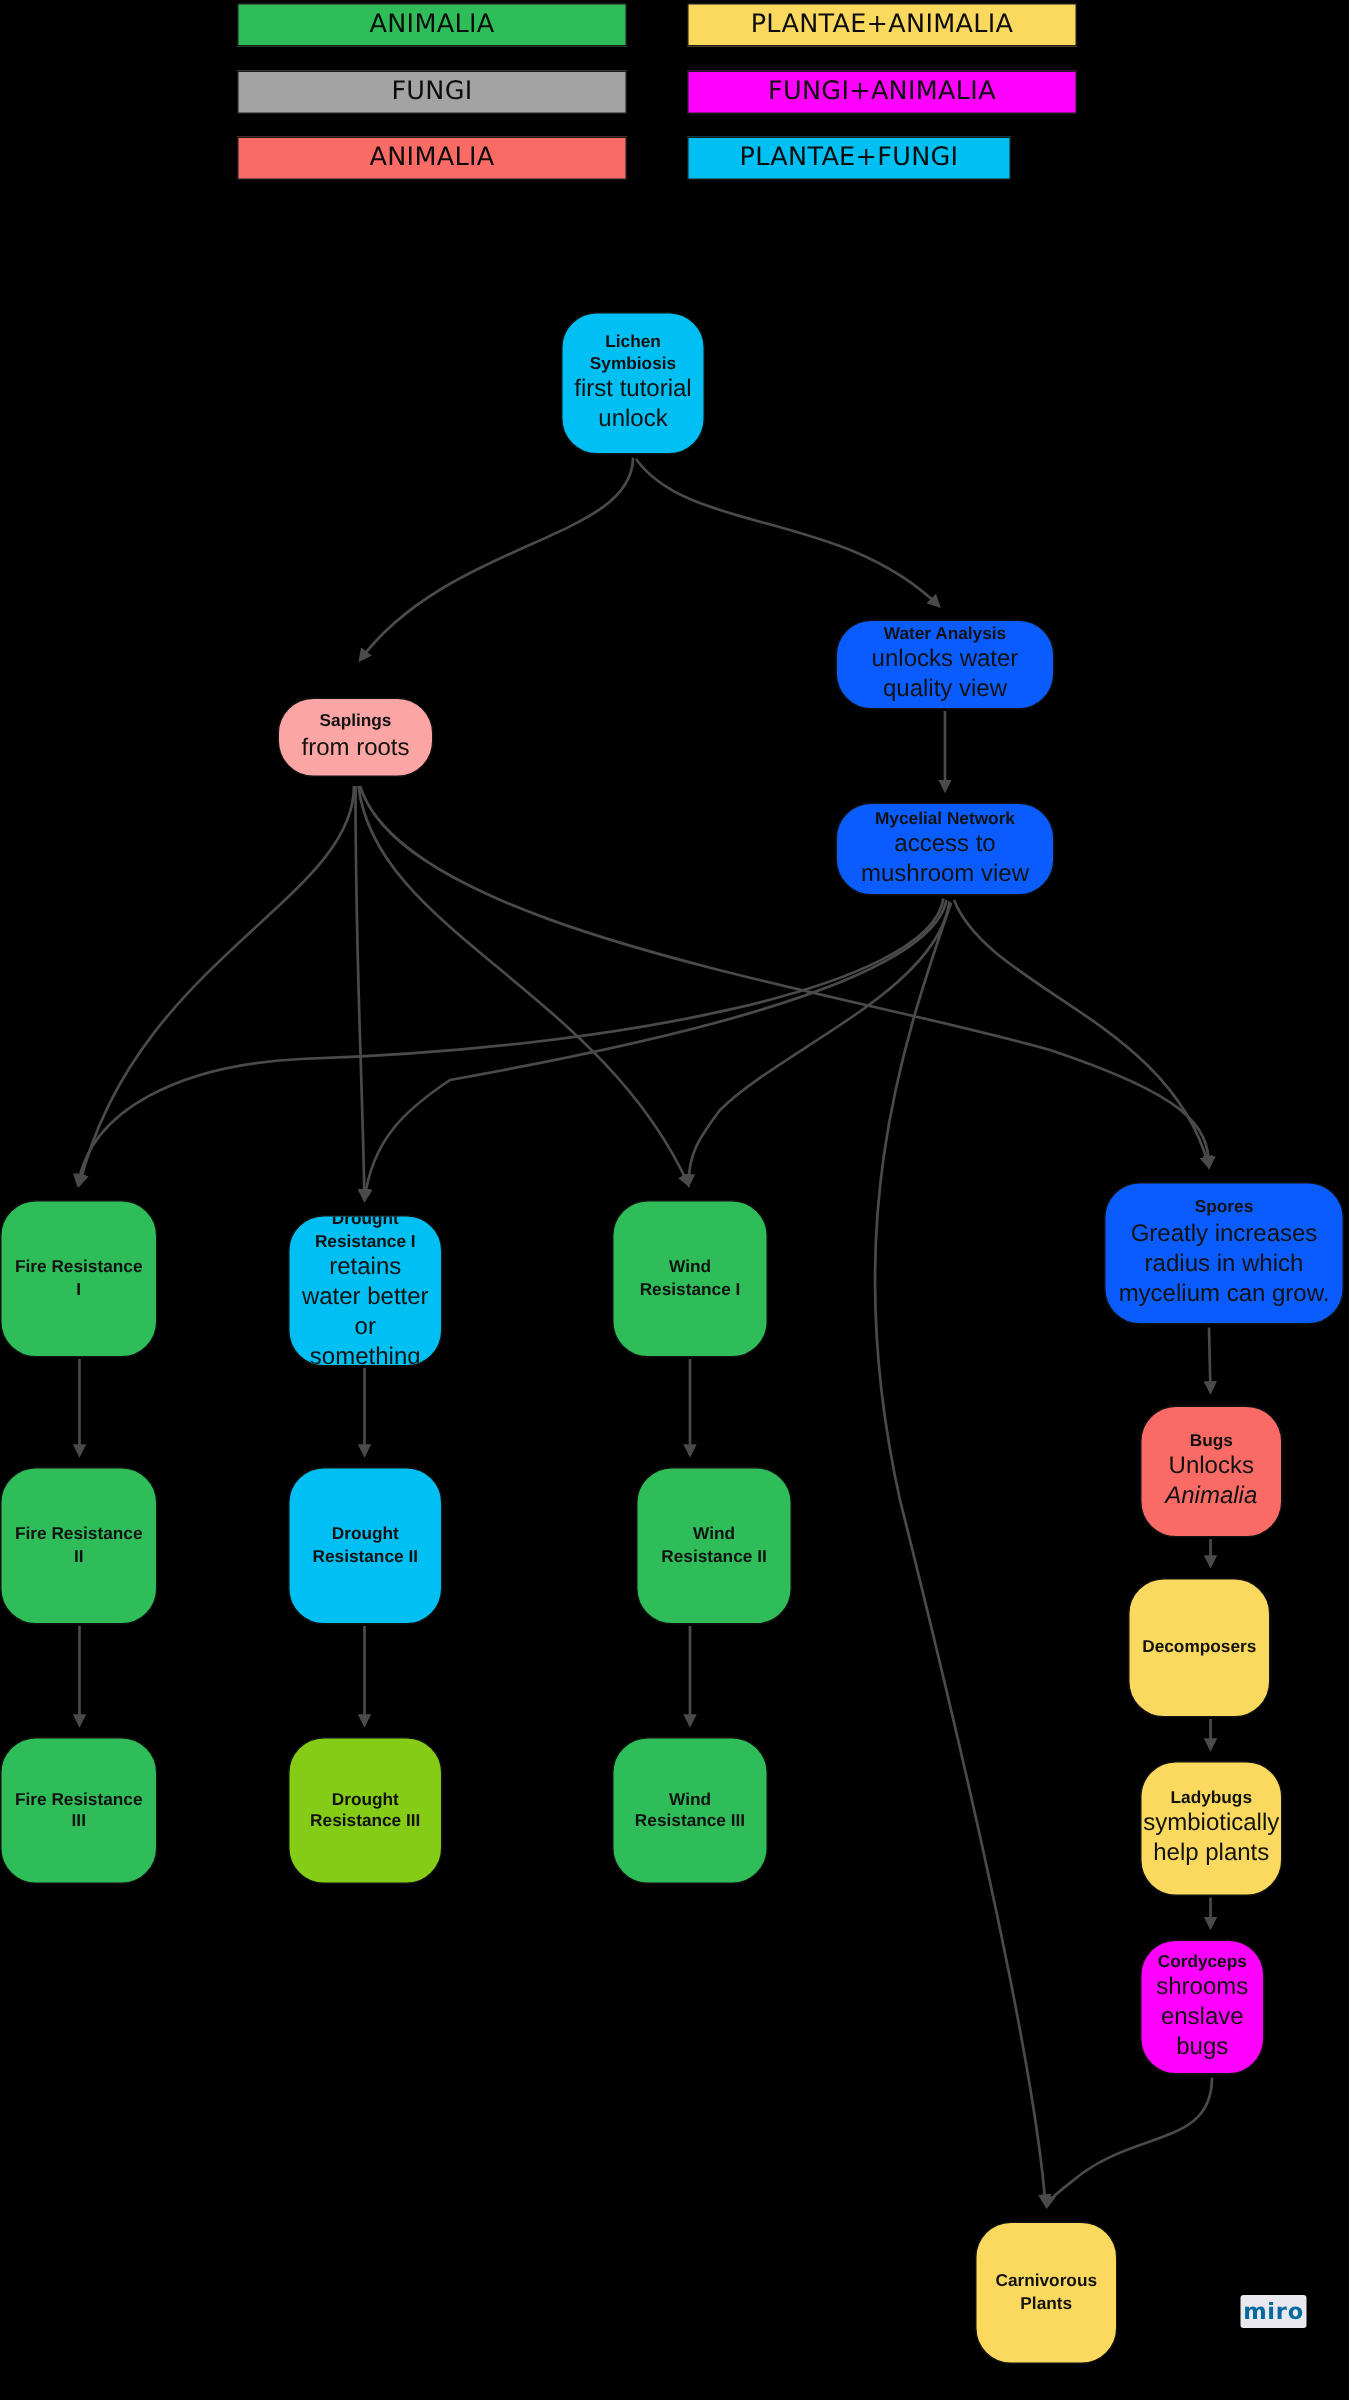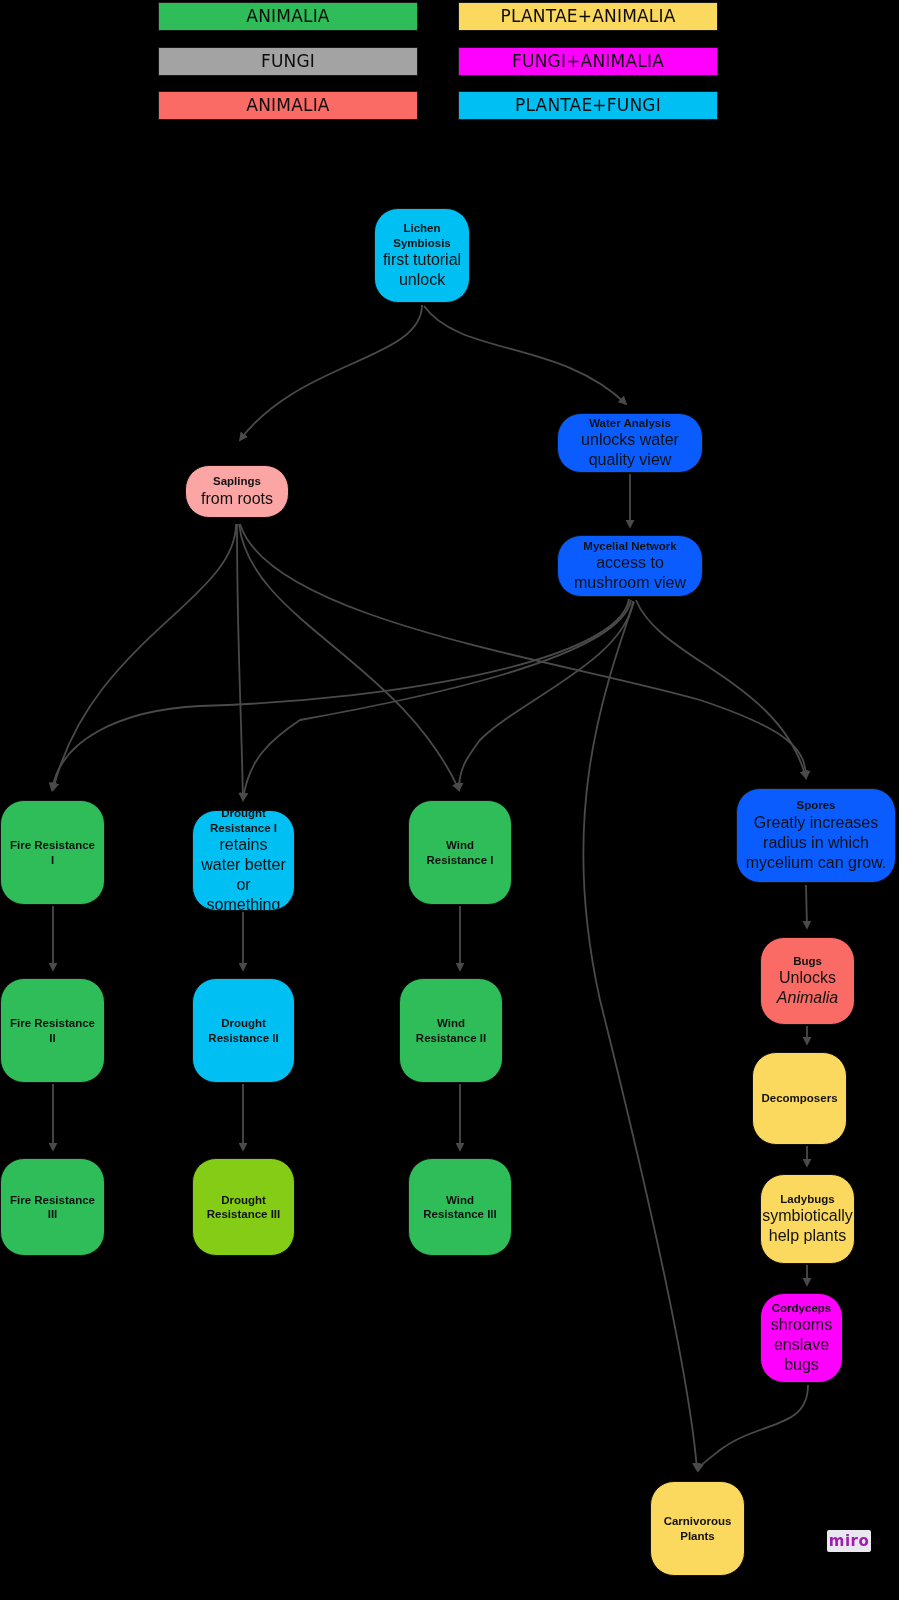--- a/index.html
+++ b/index.html
@@ -63,21 +63,21 @@
     font-weight: normal;
     font-size: 16px;
     line-height: 1.25;
   }
   .node .desc .ital {
     font-style: italic;
   }
   .watermark {
     position: absolute;
     background: #e8e8ee;
-    color: #a21caf;
+    color: #0369a1;
     font-weight: bold;
     font-size: 15px;
     letter-spacing: 0.5px;
     display: flex;
     align-items: center;
     justify-content: center;
     border-radius: 2px;
     font-family: "DejaVu Sans", sans-serif;
   }
 </style>
@@ -128,21 +128,21 @@
       </div>
       <div class="legend-chip" style="left: 158px; top: 91px; width: 260px; height: 29px; background: rgb(250, 107, 102);">
         <span>ANIMALIA</span>
       </div>
       <div class="legend-chip" style="left: 458px; top: 2px; width: 260px; height: 29px; background: rgb(251, 216, 94);">
         <span>PLANTAE+ANIMALIA</span>
       </div>
       <div class="legend-chip" style="left: 458px; top: 47px; width: 260px; height: 29px; background: rgb(255, 0, 255);">
         <span>FUNGI+ANIMALIA</span>
       </div>
-      <div class="legend-chip" style="left: 458px; top: 91px; width: 260px; height: 29px; background: rgb(0, 191, 243);">
+      <div class="legend-chip" style="left: 458px; top: 91px; width: 216px; height: 29px; background: rgb(0, 191, 243);">
         <span>PLANTAE+FUNGI</span>
       </div>
     </div>
 
   <div id="node-layer">
       <div class="node" style="left: 374px; top: 208px; width: 96px; height: 95px; background: rgb(0, 191, 243);">
         <div class="title">Lichen Symbiosis</div>
         <div class="desc">first tutorial unlock</div>
       </div>
       <div class="node" style="left: 557px; top: 413px; width: 146px; height: 60px; background: rgb(10, 92, 255);">
@@ -175,21 +175,21 @@
         <div class="title">Bugs</div>
         <div class="desc">Unlocks</div>
         <div class="desc"><span class="ital">Animalia</span></div>
       </div>
       <div class="node" style="left: 0px; top: 978px; width: 105px; height: 105px; background: rgb(46, 189, 89);">
         <div class="title">Fire Resistance II</div>
       </div>
       <div class="node" style="left: 192px; top: 978px; width: 103px; height: 105px; background: rgb(0, 191, 243);">
         <div class="title">Drought Resistance II</div>
       </div>
-      <div class="node" style="left: 399px; top: 978px; width: 104px; height: 105px; background: rgb(46, 189, 89);">
+      <div class="node" style="left: 424px; top: 978px; width: 104px; height: 105px; background: rgb(46, 189, 89);">
         <div class="title">Wind Resistance II</div>
       </div>
       <div class="node" style="left: 752px; top: 1052px; width: 95px; height: 93px; background: rgb(251, 216, 94);">
         <div class="title">Decomposers</div>
       </div>
       <div class="node" style="left: 0px; top: 1158px; width: 105px; height: 98px; background: rgb(46, 189, 89);">
         <div class="title">Fire Resistance III</div>
       </div>
       <div class="node" style="left: 192px; top: 1158px; width: 103px; height: 98px; background: #84cc16;">
         <div class="title">Drought Resistance III</div>

